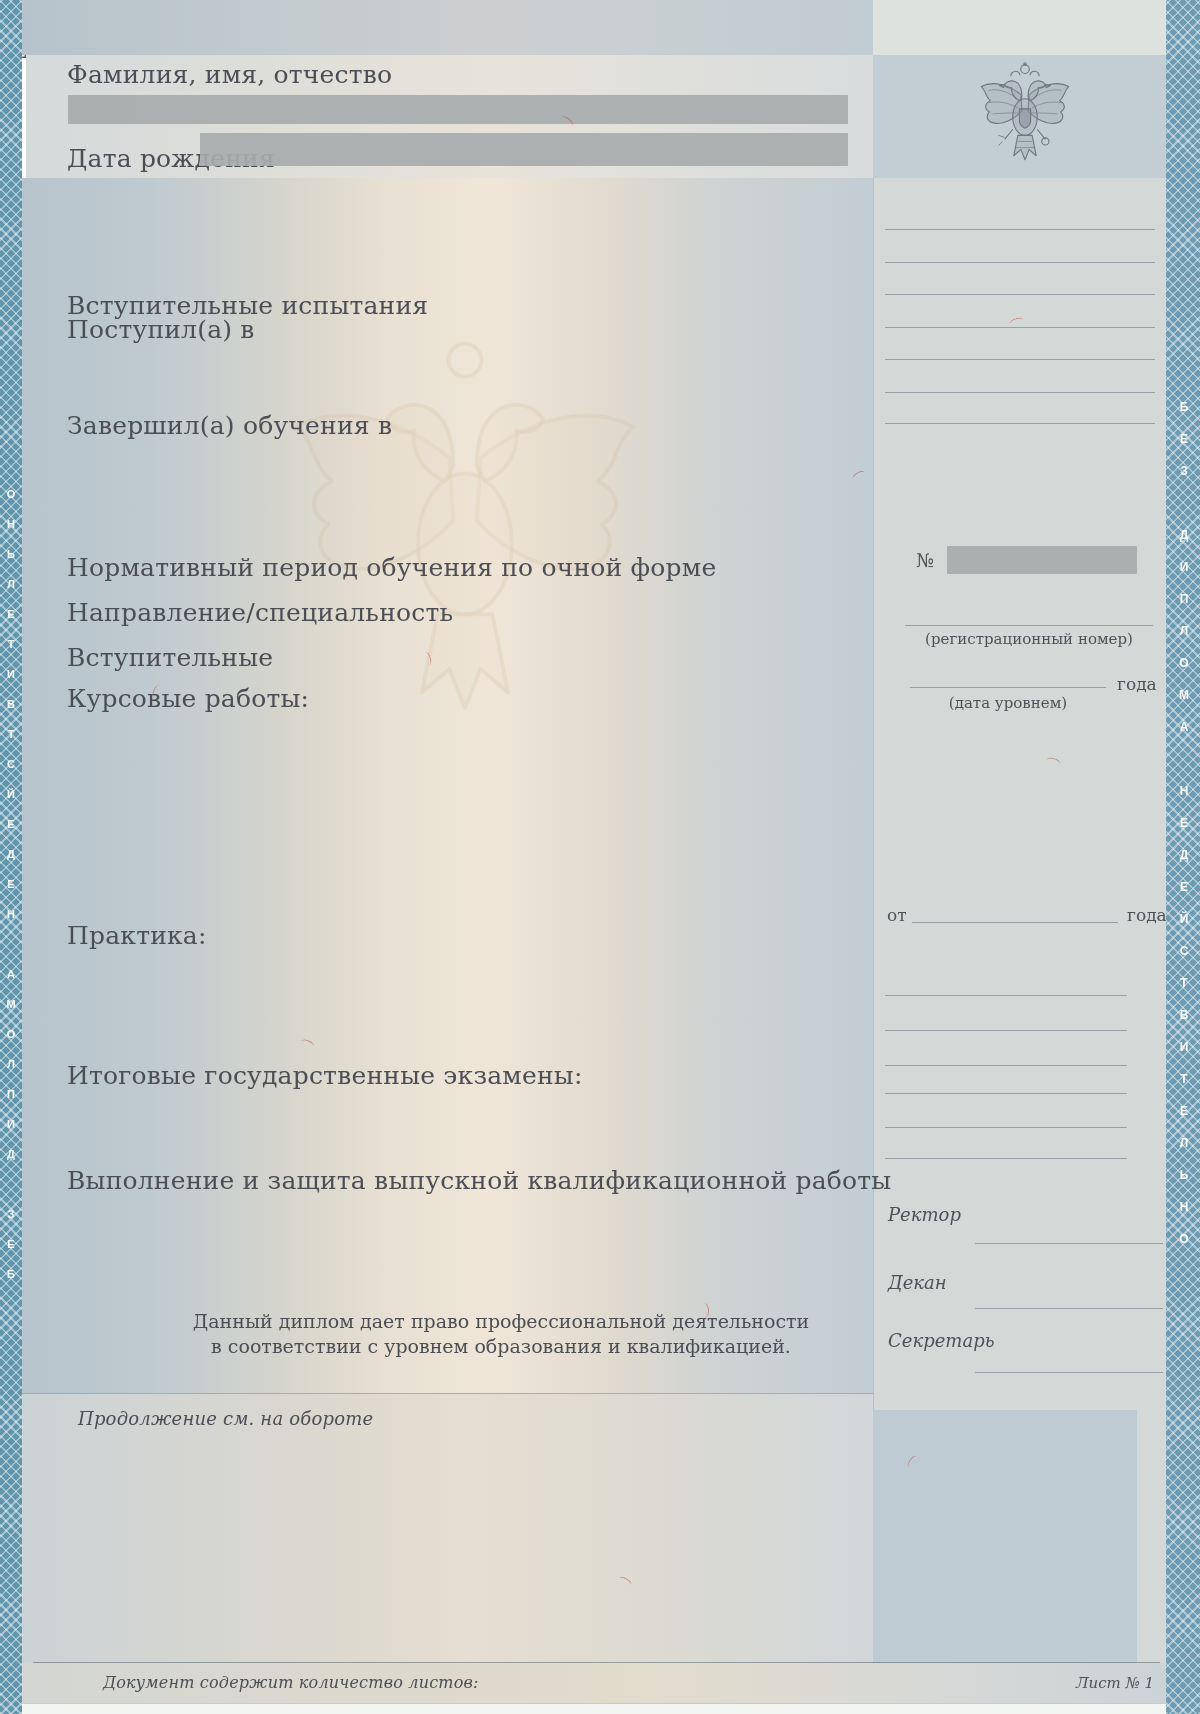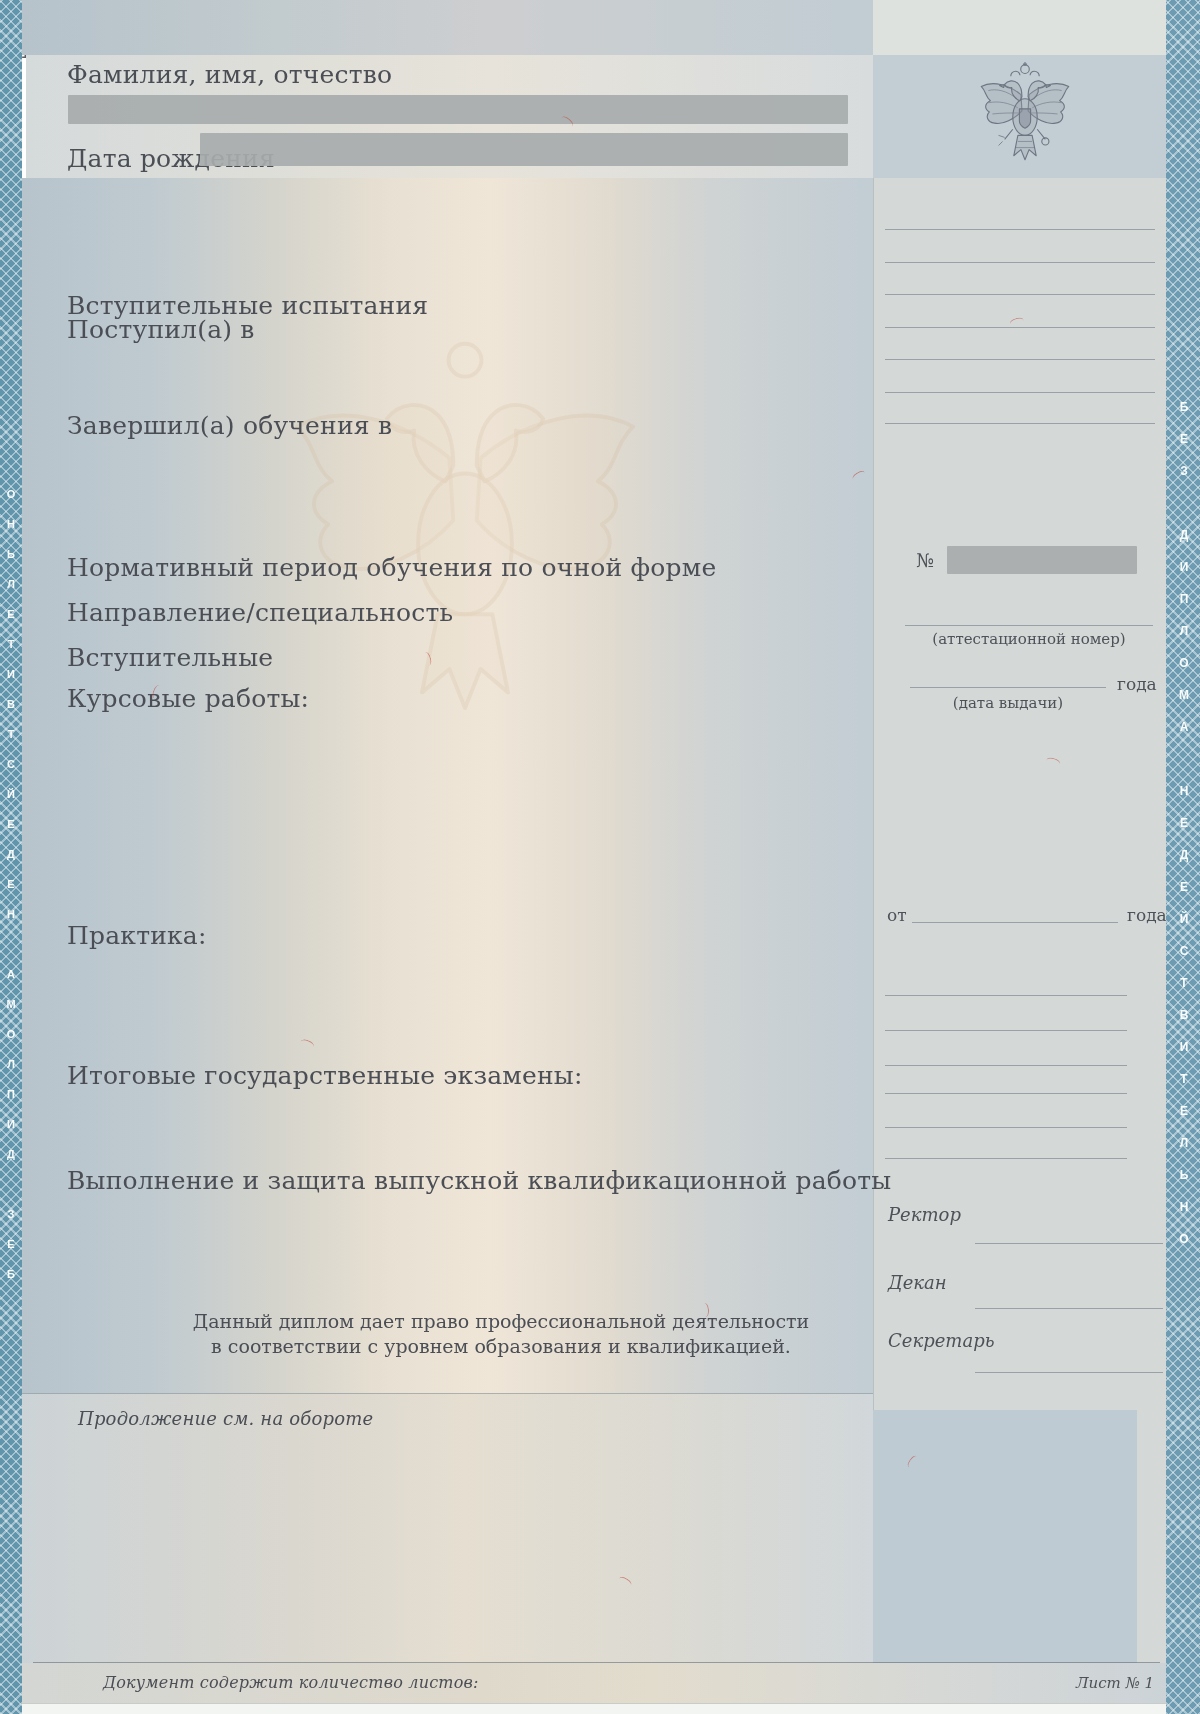--- a/index.html
+++ b/index.html
@@ -181,25 +181,25 @@
   <div id="supp-title1">ПРИЛОЖЕНИЕ</div>
   <div id="supp-title2">
     <span class="small">к</span>
     <span class="big">ДИПЛОМУ</span>
   </div>
 
   <div class="cap" style="left:916px;top:549px;font-size:19px">№</div>
   <div class="redact" style="left:947px;top:546px;width:190px;height:28px"></div>
 
   <div class="rline" style="left:905px;top:625px;width:248px"></div>
-  <div class="cap ctr" style="left:905px;top:630px;width:248px">(аттестационной номер)</div>
+  <div class="cap ctr" style="left:905px;top:630px;width:248px">(регистрационный номер)</div>
 
   <div class="rline" style="left:910px;top:687px;width:196px"></div>
   <div class="cap" style="left:1117px;top:674px;font-size:17px">года</div>
-  <div class="cap ctr" style="left:910px;top:694px;width:196px">(дата выдачи)</div>
+  <div class="cap ctr" style="left:910px;top:694px;width:196px">(дата уровнем)</div>
 
   <div id="commission">
     <div>Решением</div>
     <div>Государственной</div>
     <div>аттестационной</div>
     <div>комиссии</div>
   </div>
 
   <div class="cap" style="left:887px;top:905px;font-size:17px">от</div>
   <div class="rline" style="left:912px;top:922px;width:206px"></div>

